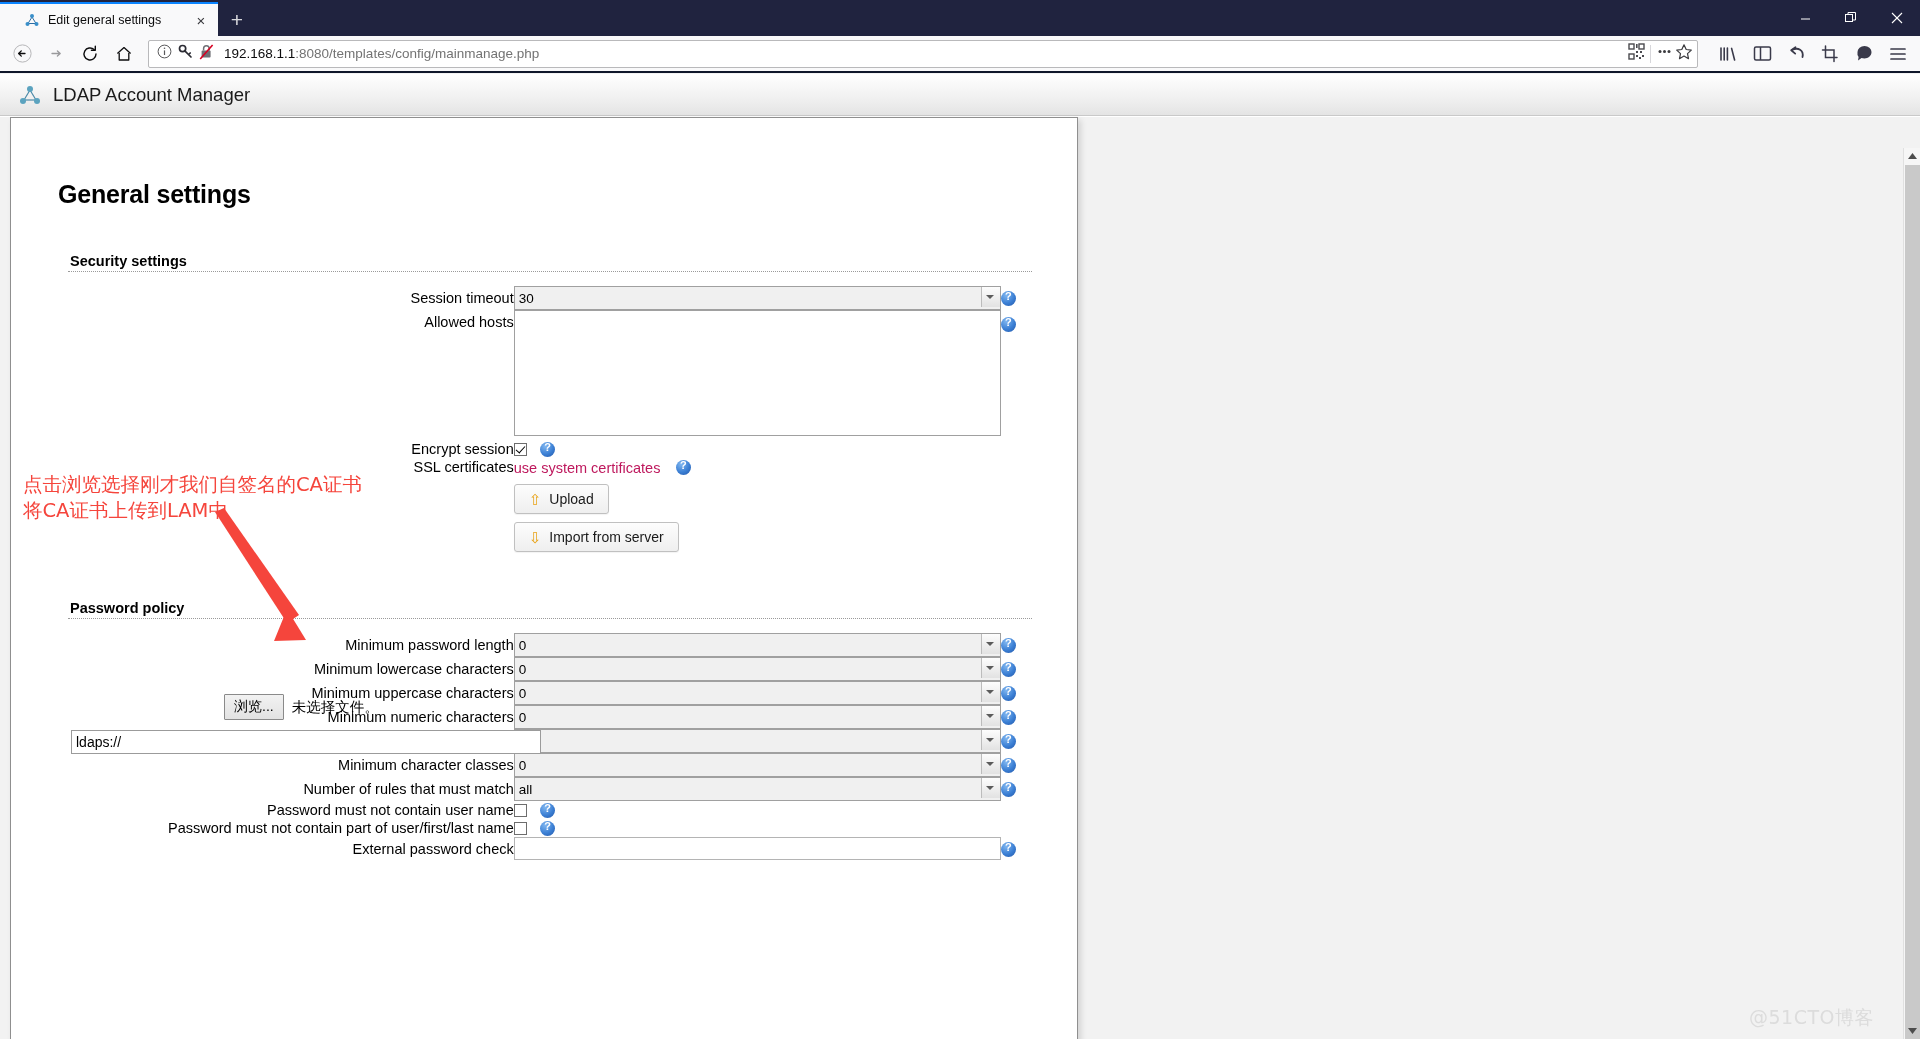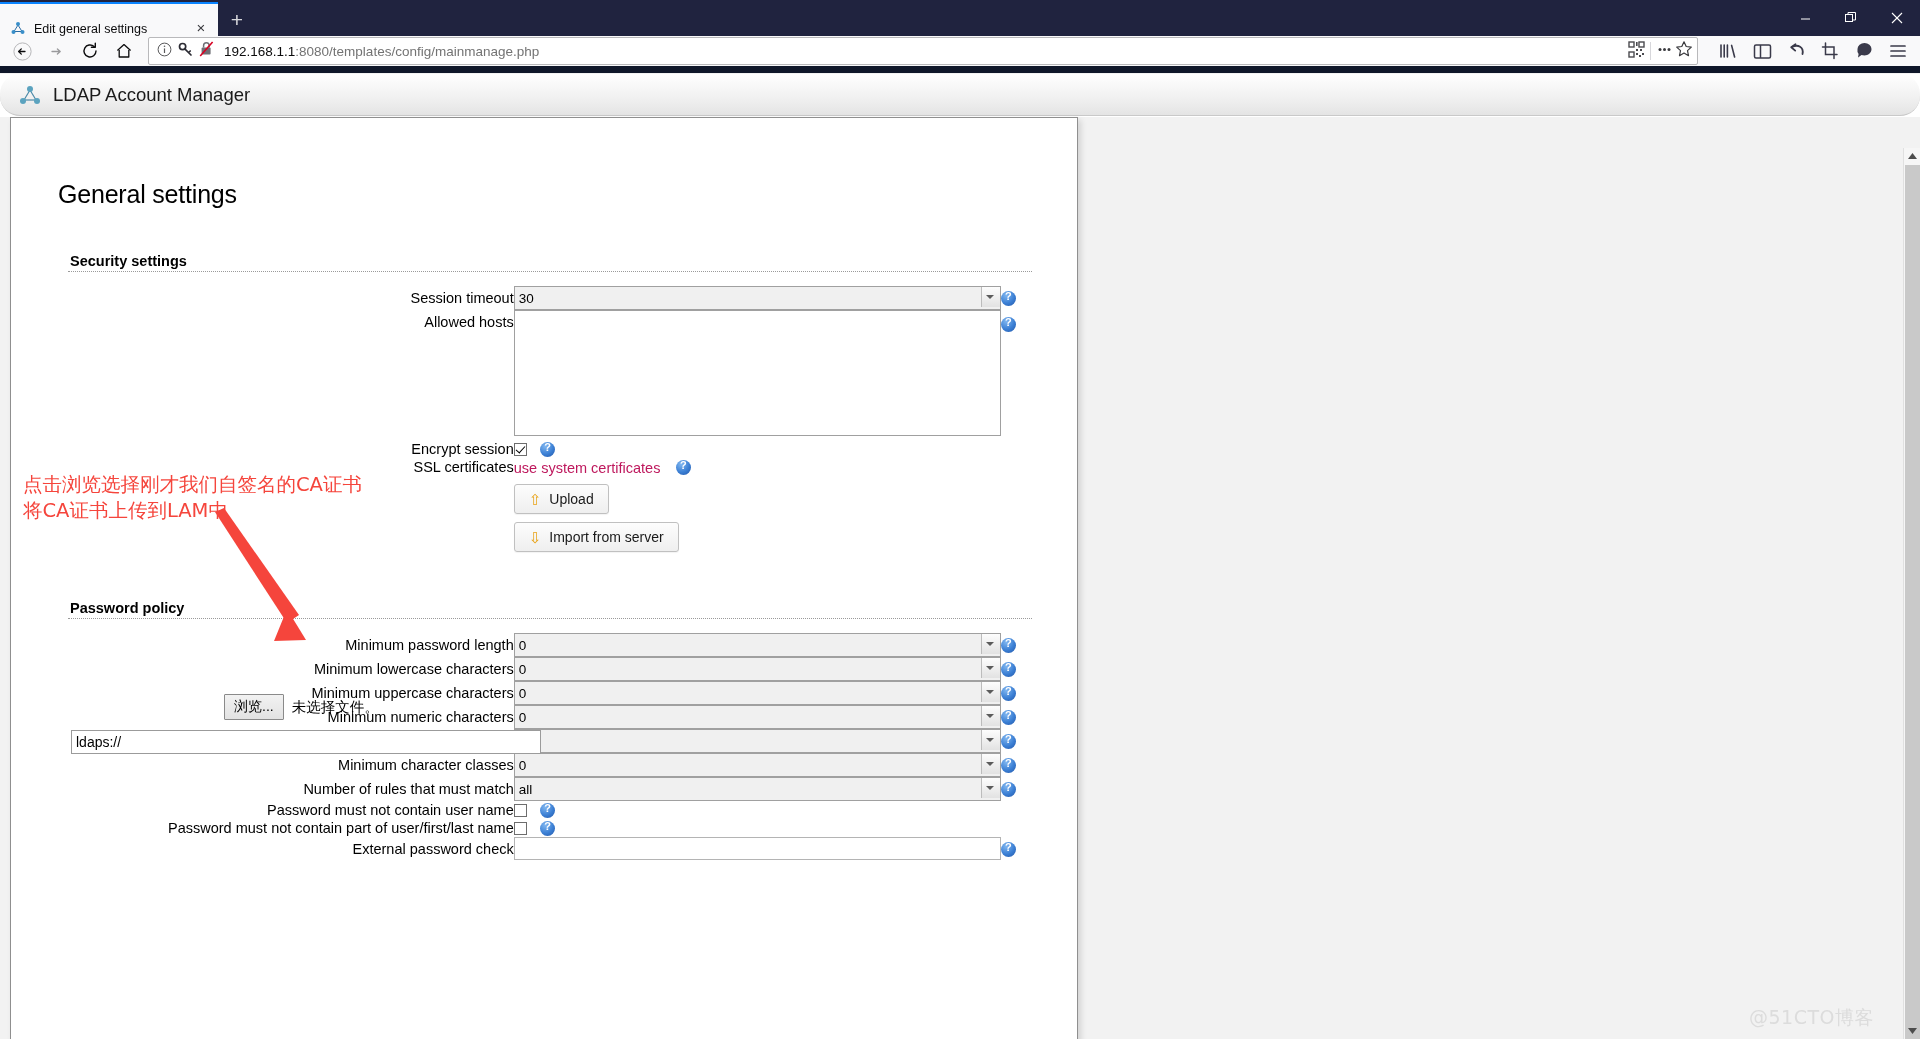--- a/index.html
+++ b/index.html
@@ -13,21 +13,21 @@
 
   
   #browser { width: 1920px; height: 1039px; position: relative; background:#f2f2f2; }
 
   .titlebar {
     height: 36px; background: #20233f; display: flex; align-items: flex-end;
     position: relative;
   }
   .tab {
     height: 34px; width: 218px; background: #f9f9fa; color:#0c0c0d;
-    display: flex; align-items: flex-end; gap: 8px; padding: 0 8px 0 10px;
+    display: flex; align-items: center; gap: 8px; padding: 0 8px 0 24px;
     border-top: 2px solid #0a84ff; position: relative;
   }
   .tab-favicon { width: 16px; height: 16px; flex: none; }
   .tab-title {
     font-size: 12.5px; white-space: nowrap; overflow: hidden;
     text-overflow: ellipsis; flex: 1; color:#0c0c0d;
   }
   .tab-close {
     width: 18px; height: 18px; flex:none; display:flex; align-items:center;
     justify-content:center; color:#3a3a3e; font-size: 15px; line-height:1;
@@ -39,21 +39,21 @@
   .wincontrols {
     position:absolute; right:0; top:0; height:36px; display:flex; align-items:center;
   }
   .wincontrols div {
     width: 46px; height:36px; display:flex; align-items:center; justify-content:center;
     color:#ffffff;
   }
 
   .navbar {
     height: 37px; background:#f9f9fa; display:flex; align-items:center;
-    padding: 0 6px; gap: 2px; border-bottom: 7px solid #0f172a;
+    padding: 0 6px; gap: 2px; border-bottom: 2px solid #0f172a;
   }
   .navbtn {
     width: 32px; height: 30px; display:flex; align-items:center; justify-content:center;
     color:#0c0c0d; flex:none;
   }
   .navbtn.dim { color:#b1b1b3; }
   .urlbar {
     flex: 1; height: 28px; background:#ffffff; border:1px solid #b9b9bb; border-radius:2px;
     display:flex; align-items:center; margin: 0 6px; padding: 0 4px 0 8px; gap: 6px;
     min-width: 0;
@@ -69,35 +69,35 @@
   .toolbar-right { display:flex; align-items:center; gap:2px; flex:none; padding-left:6px; }
 
   
   .viewport {
     position:absolute; left:0; top:74px; right:0; bottom:0;
     background:#ffffff; overflow:hidden;
   }
   .lam-header {
     height: 42px; background: linear-gradient(to bottom, #ffffff 0%, #f0f0f0 60%, #e4e4e4 100%);
     border-bottom: 1px solid #c9c9c9;
-    display:flex; align-items:center; gap: 11px; padding-left: 18px; border-radius: 20px;
+    display:flex; align-items:center; gap: 11px; padding-left: 18px;
   }
   .lam-logo { width: 24px; height: 24px; flex:none; }
   .lam-title { font-size: 18.5px; color:#1a1a1a; }
 
   .page-bg { position:absolute; left:0; top:43px; right:0; bottom:0; background:#f2f2f2; }
 
   .content-panel {
     position:absolute; left: 10px; top: 43px; width: 1068px; min-height: 1100px;
     background:#ffffff; border:1px solid #8f8f8f;
     box-shadow: 3px 3px 6px rgba(0,0,0,0.13);
   }
 
   h1.page-title {
-    margin: 62px 0 0 47px; font-size: 25px; font-weight: normal; color:#000;
+    margin: 62px 0 0 47px; font-size: 25px; font-weight: bold; color:#000;
     letter-spacing: -0.2px;
   }
 
   .section { margin-top: 44px; padding: 0 45px 0 57px; }
   .section-head {
     font-size: 14.5px; font-weight: bold; color:#000; padding-left: 2px; margin-bottom: 2px;
   }
   .section-rule { border-bottom: 1px dotted #9a9a9a; height:1px; }
 
   table.form { border-collapse: collapse; margin-top: 14px; width: 100%; }

